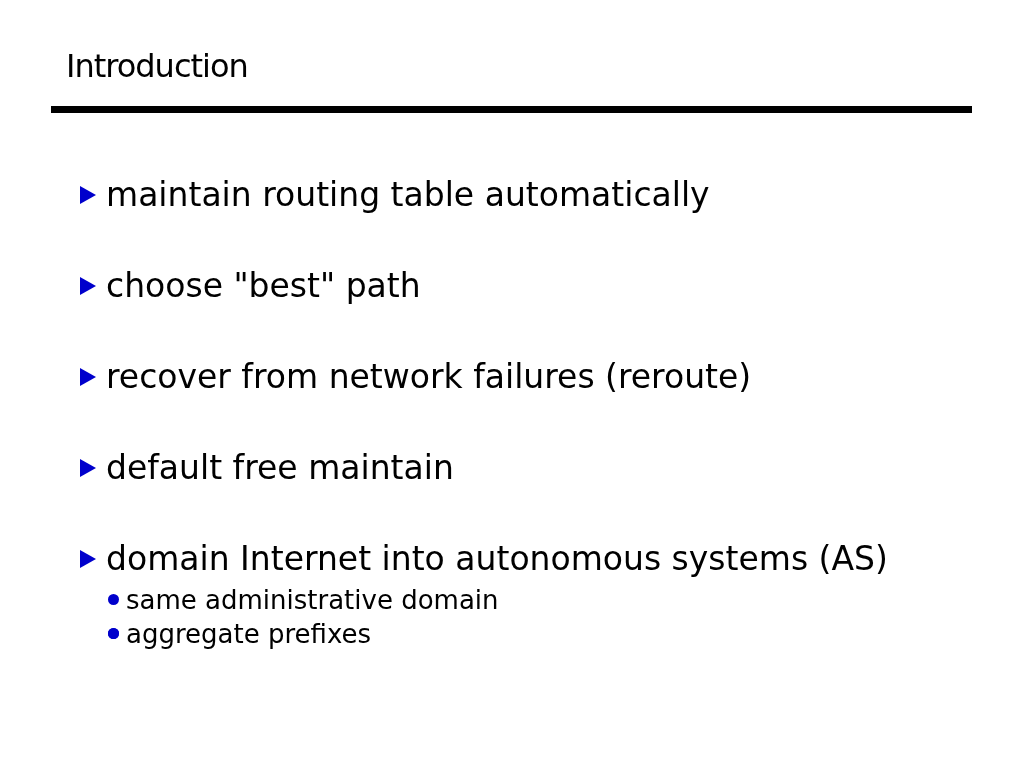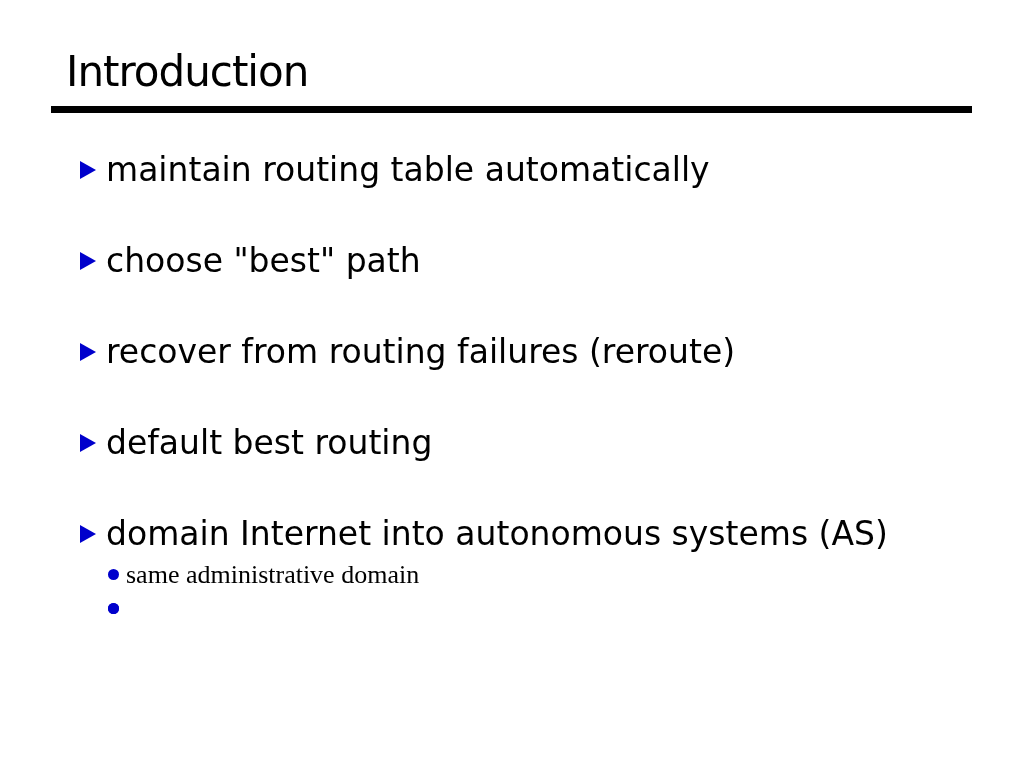--- a/index.html
+++ b/index.html
@@ -19,21 +19,21 @@
     position: relative;
     width: 1024px;
     height: 768px;
     background: #ffffff;
   }
   .slide-title {
     position: absolute;
     left: 66px;
     top: 50px;
     margin: 0;
-    font-size: 42px;
+    font-size: 32px;
     font-weight: 500;
     letter-spacing: -1px;
     line-height: 1.05;
     color: var(--text, #000000);
     white-space: nowrap;
   }
   .title-rule {
     position: absolute;
     left: 51px;
     top: 106px;
@@ -50,20 +50,21 @@
     padding: 0;
     list-style: none;
   }
   li.bullet {
     position: relative;
     padding-left: 26px;
     font-size: 33px;
     line-height: 40px;
     margin-bottom: 51px;
     white-space: nowrap;
+    margin-top: 25px;
   }
   li.bullet:last-child {
     margin-bottom: 0;
   }
   .tri {
     position: absolute;
     left: 0;
     top: 11px;
     width: 0;
     height: 0;
@@ -75,21 +76,20 @@
     margin: 4px 0 0 0;
     padding: 0;
     list-style: none;
   }
   li.sub-item {
     position: relative;
     padding-left: 20px;
     font-size: 26px;
     line-height: 34px;
     white-space: nowrap;
-    font-family: Liberation Serif, serif;
   }
   .dot {
     position: absolute;
     left: 2px;
     top: 11px;
     width: 11px;
     height: 11px;
     border-radius: 50%;
     background: var(--accent, #0000cc);
   }
@@ -110,40 +110,41 @@
       <span>maintain routing table automatically</span>
     </li>
 
     <li class="bullet">
       <span class="tri"></span>
       <span>choose "best" path</span>
     </li>
 
     <li class="bullet">
       <span class="tri"></span>
-      <span>recover from routing failures (reroute)</span>
+      <span>recover from network failures (reroute)</span>
     </li>
 
     <li class="bullet">
       <span class="tri"></span>
-      <span>default best routing</span>
+      <span>default free maintain</span>
     </li>
 
     <li class="bullet">
       <span class="tri"></span>
       <span>domain Internet into autonomous systems (AS)</span>
 
       <ul class="sub">
         <li class="sub-item">
           <span class="dot"></span>
           <span>same administrative domain</span>
         </li>
         <li class="sub-item">
           <span class="dot"></span>
         </li>
         <li class="sub-item">
           <span class="dot"></span>
+          <span>aggregate prefixes</span>
         </li>
       </ul>
     </li>
 
   </ul>
 </div>
 
 </body></html>

